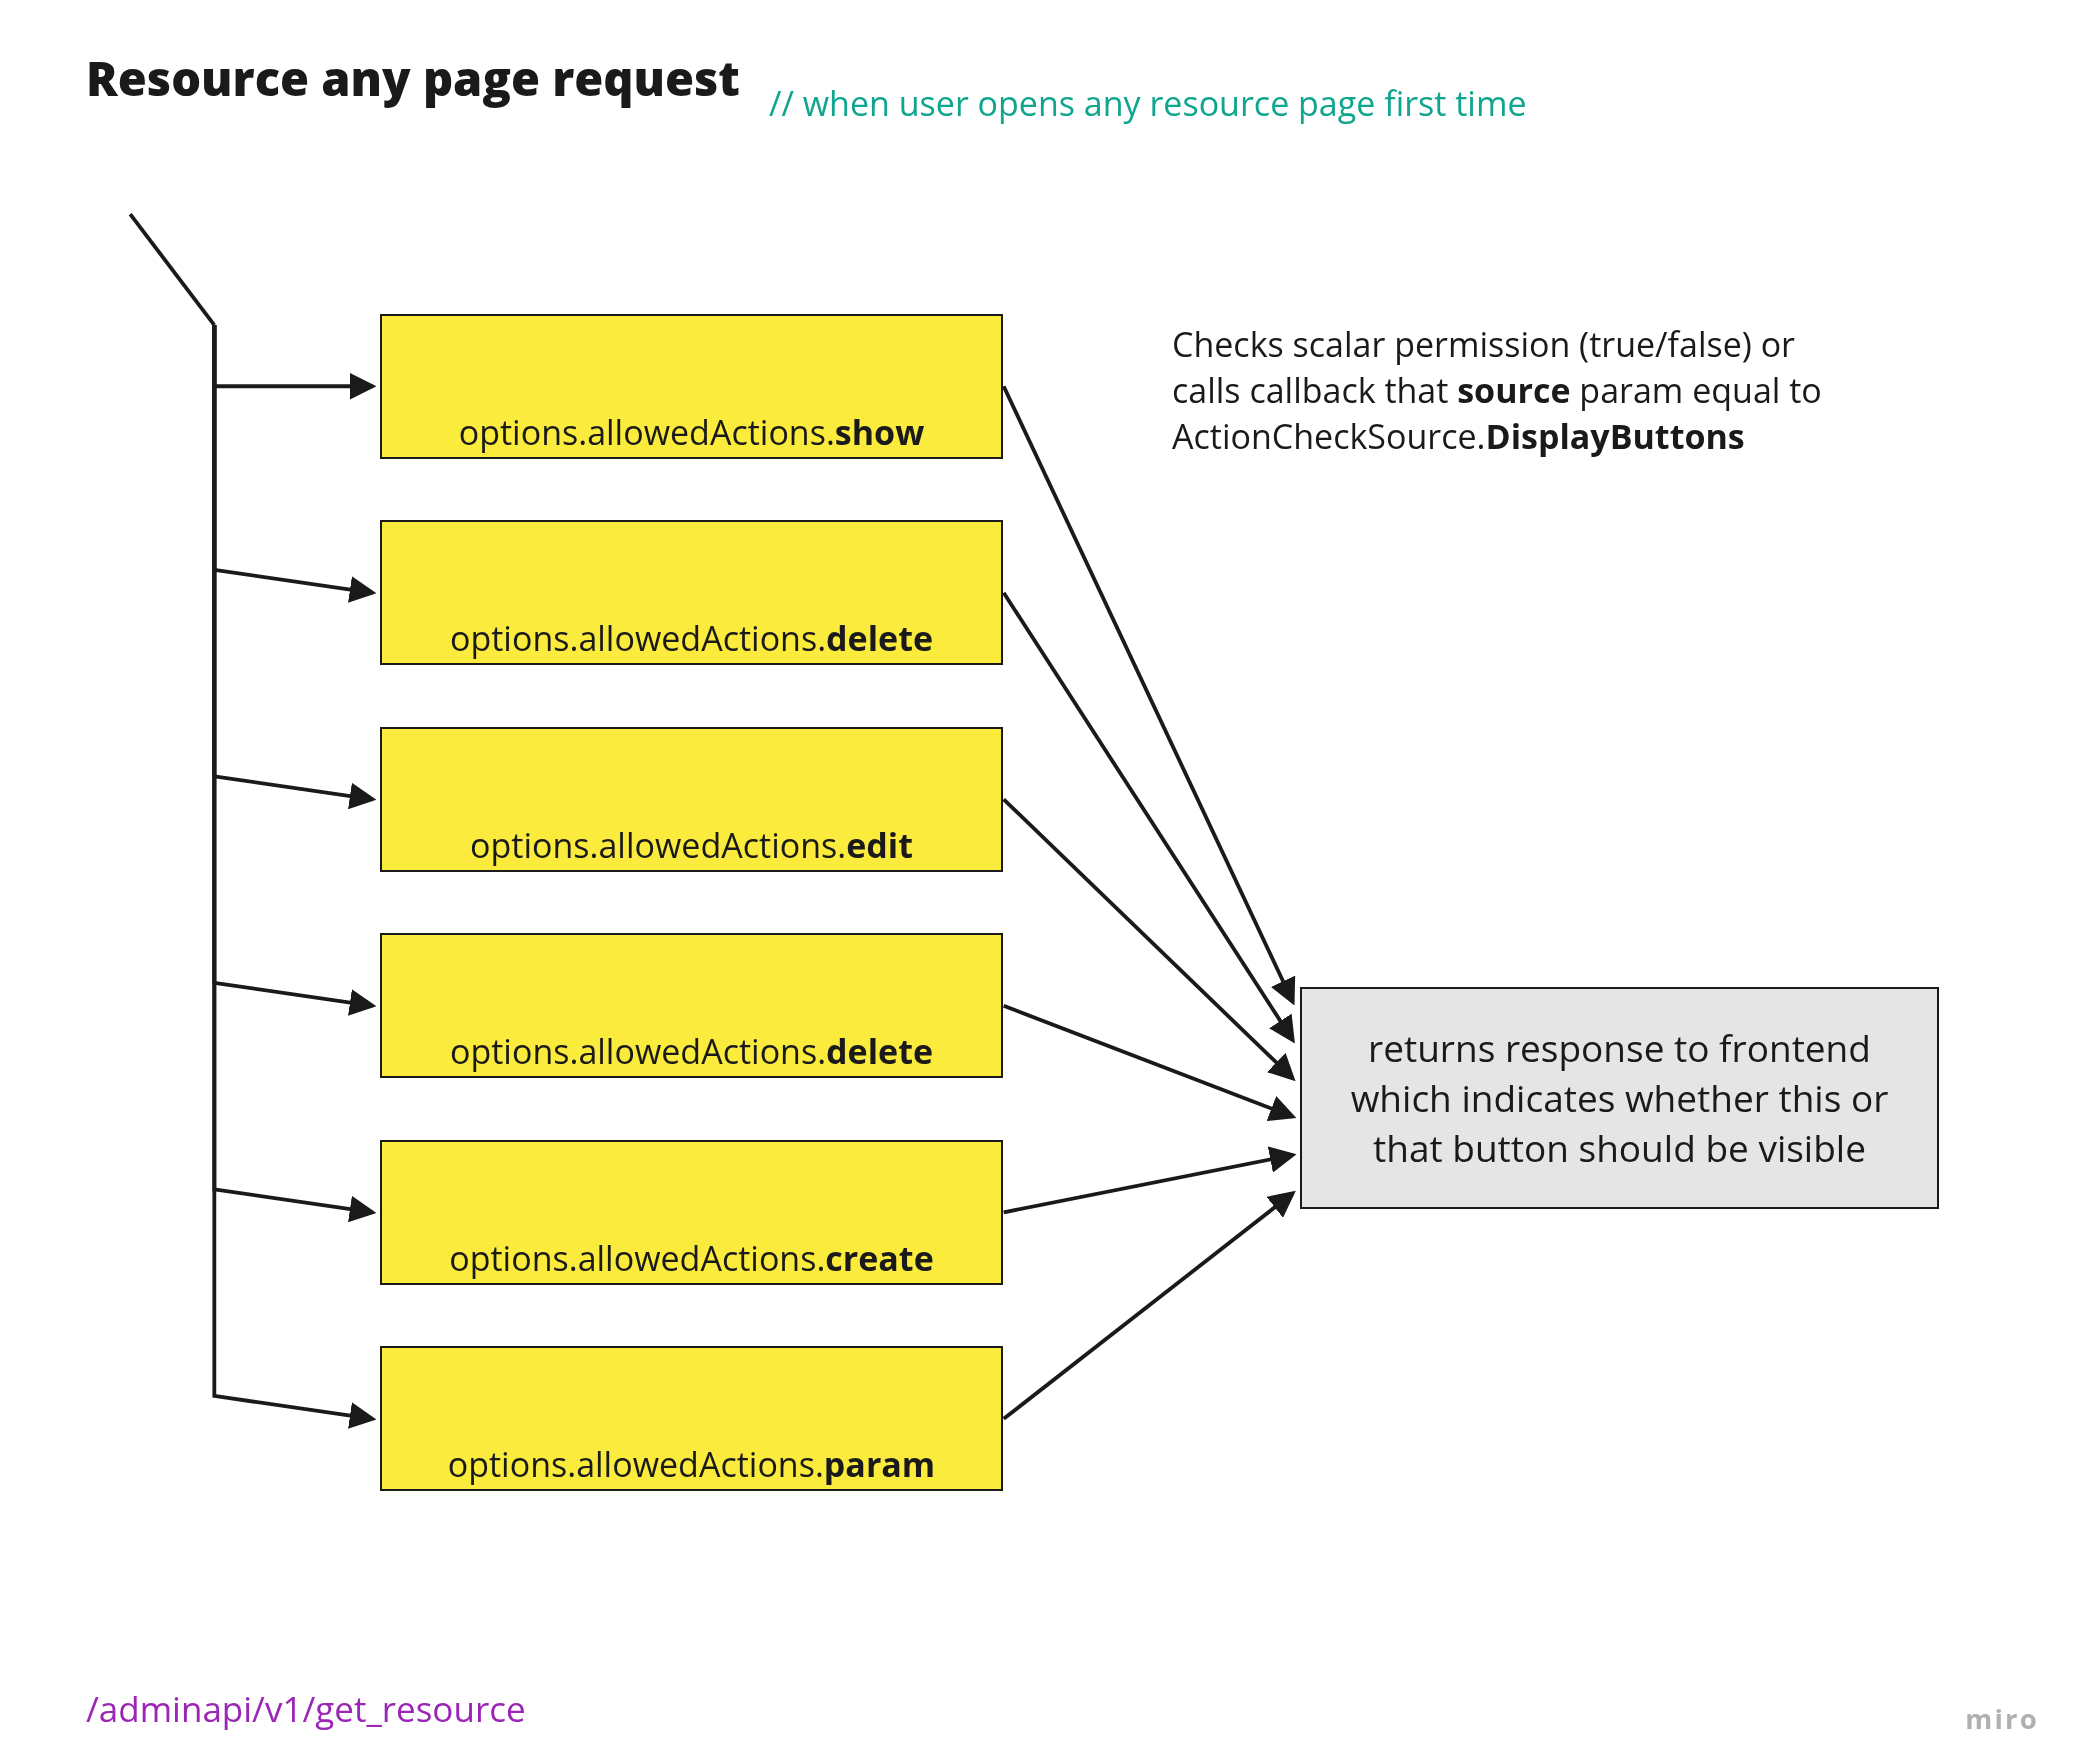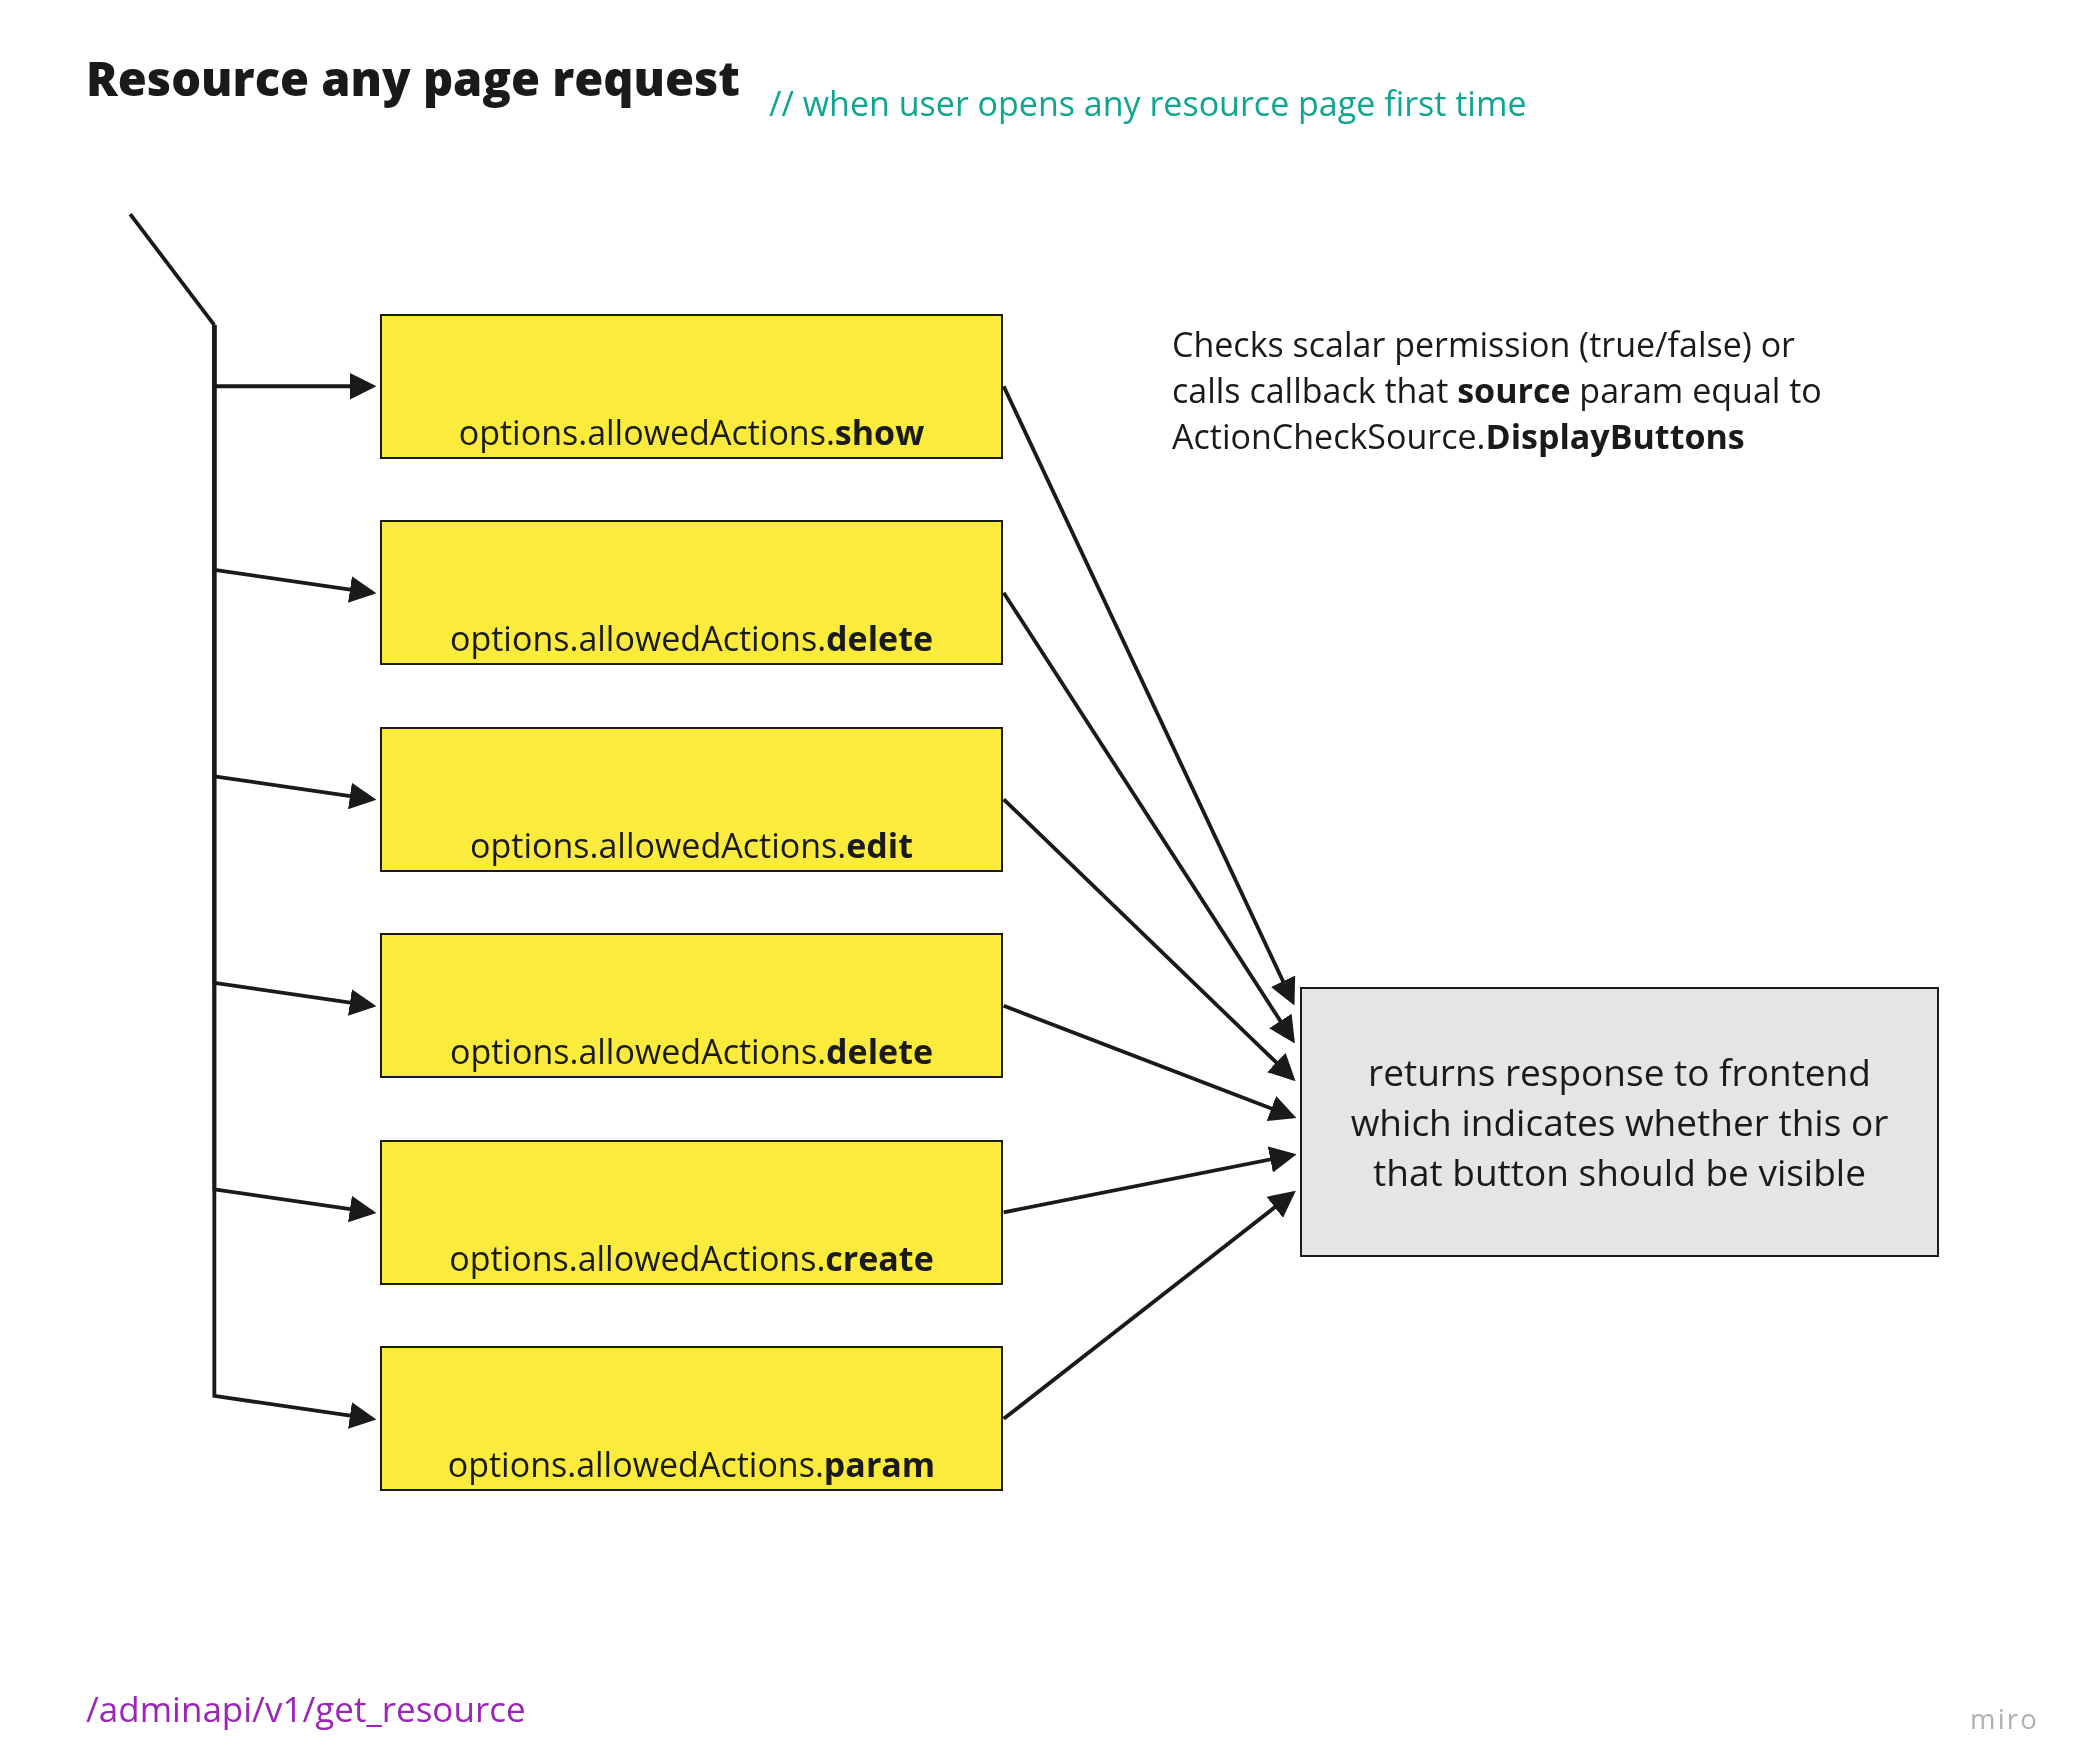--- a/index.html
+++ b/index.html
@@ -33,21 +33,21 @@
     line-height: 1.35;
   }
   .api-path {
     position: absolute;
     color: #9b26b6;
     font-weight: 400;
   }
   .watermark {
     position: absolute;
     color: #b0b0b0;
-    font-weight: 400;
+    font-weight: 700;
     letter-spacing: 0.08em;
   }
   .action-box {
     position: absolute;
     background: #fbeb3c;
     border: 2.3px solid #1a1a1a;
     box-sizing: border-box;
     display: flex;
     align-items: flex-end;
     justify-content: center;
@@ -123,21 +123,21 @@
       <div class="action-box" style="left: 380px; top: 1140px; width: 623px; height: 145px;">
         <span class="prefix">options.allowedActions.</span>
         <span class="bold">create</span>
       </div>
       <div class="action-box" style="left: 380px; top: 1346px; width: 623px; height: 145px;">
         <span class="prefix">options.allowedActions.</span>
         <span class="bold">param</span>
       </div>
     </div>
 
-  <div class="response-box" style="left:1300px; top:987px; width:639px; height:270px;">returns response to frontend which indicates whether this or that button should be visible</div>
+  <div class="response-box" style="left:1300px; top:987px; width:639px; height:222px;">returns response to frontend which indicates whether this or that button should be visible</div>
 
   <div class="api-path" style="left:86px; top:1637px; font-size:35px;margin-top:48px;">/adminapi/v1/get_resource</div>
 
   <div class="watermark" style="right:38px; bottom:23px; font-size:27.5px;">miro</div>
 
   <svg class="connectors" viewBox="0 0 2715 2301" width="2077" height="1760">
     <defs>
       <marker id="arrowhead" markerWidth="7" markerHeight="7" refX="6" refY="3.5" orient="auto" markerUnits="strokeWidth">
         <polygon points="0 0, 7 3.5, 0 7" fill="#1a1a1a"></polygon>
       </marker>

